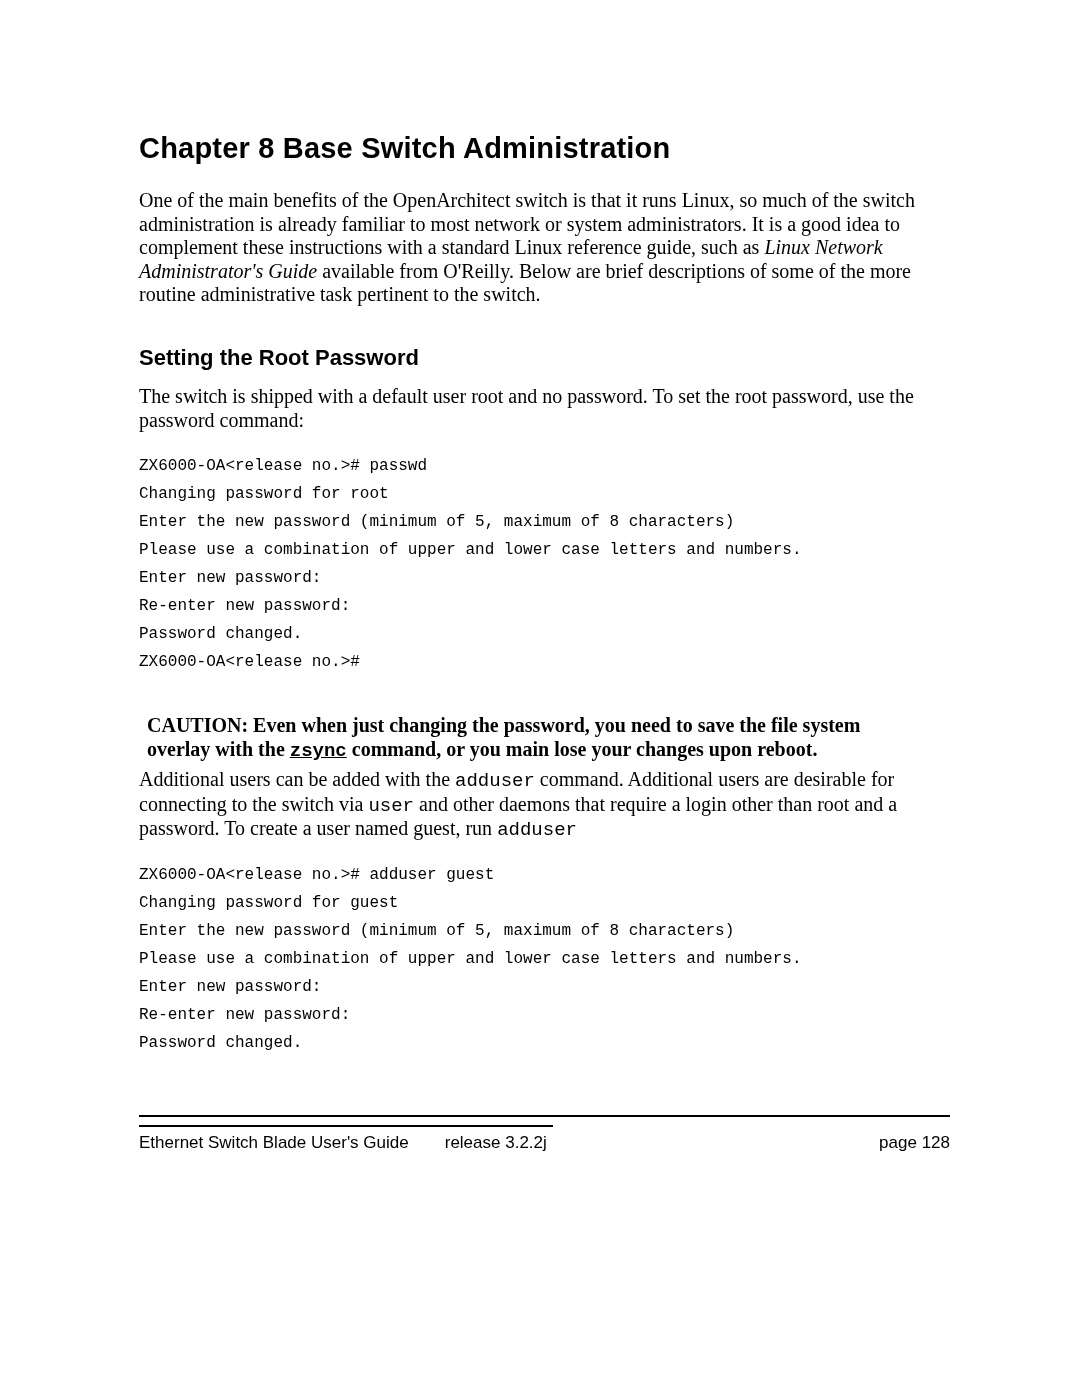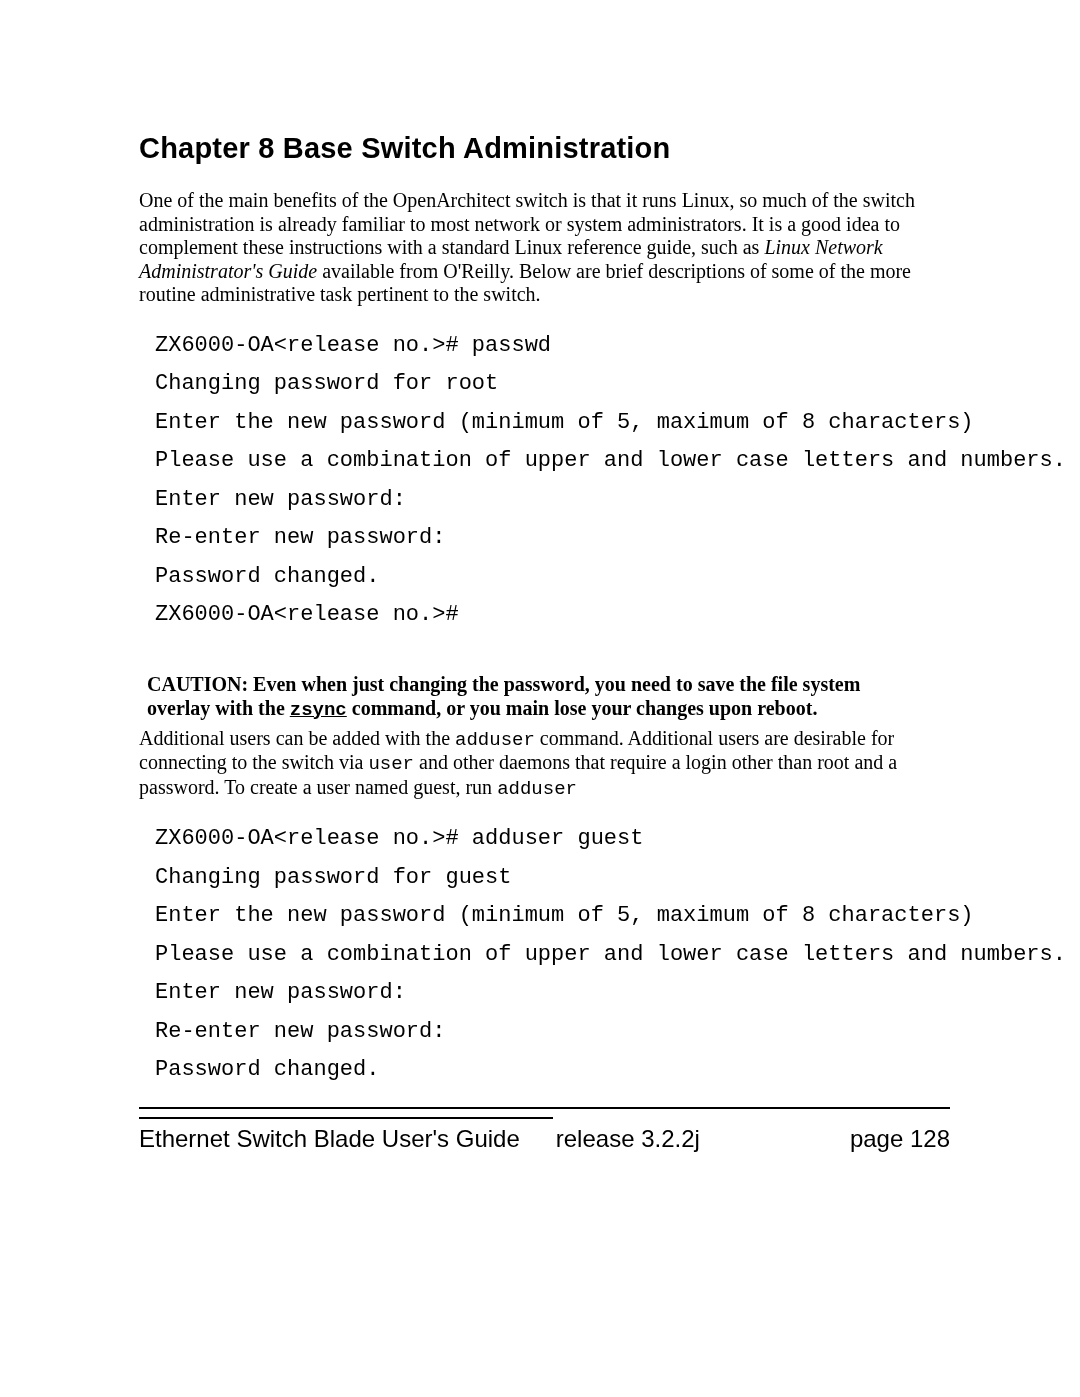--- a/index.html
+++ b/index.html
@@ -32,24 +32,24 @@
   }
   .italic { font-style: italic; }
   h2.section {
     font-family: Arial, Helvetica, sans-serif;
     font-weight: bold;
     font-size: 22px;
     margin: 38px 0 14px 0;
   }
   .code-block {
     font-family: "Courier New", Courier, monospace;
-    font-size: 22px;
+    font-size: 16px;
     line-height: 1.75;
     white-space: pre;
-    margin: 14px 0 24px 16px;
+    margin: 14px 0 24px 0;
   }
   .mono { font-family: "Courier New", Courier, monospace; font-size: 19px; }
   .caution {
     font-weight: bold;
     font-size: 20px;
     line-height: 1.18;
     margin: 38px 0 6px 8px;
     padding-right: 30px;
   }
   .caution .mono { font-weight: bold; text-decoration: underline; }
@@ -66,41 +66,43 @@
     width: 100%;
   }
   .footer hr.mid {
     border: none;
     border-top: 2px solid #000;
     margin: 0 0 6px 0;
     width: 51%;
   }
   .footer-line {
     font-family: Arial, Helvetica, sans-serif;
-    font-size: 24px;
+    font-size: 17px;
     display: flex;
     align-items: center;
   }
   .footer-line .doc-title { flex: 0 0 auto; }
   .footer-line .release   { flex: 0 0 auto; margin-left: 36px; }
   .footer-line .spacer    { flex: 1 1 auto; }
   .footer-line .page-no   { flex: 0 0 auto; margin-left: 40px; }
 </style>
 </head>
 <body>
 
 <div class="page">
 
   <h1 class="chapter-title">Chapter 8   Base Switch Administration</h1>
 
   <p class="body">
     <span>One of the main benefits of the OpenArchitect switch is that it runs Linux, so much of the switch administration is already familiar to most network or system administrators. It is  a good idea to complement these instructions with a standard Linux reference guide, such as </span><span class="italic">Linux Network Administrator's Guide</span><span> available from O'Reilly. Below are brief descriptions of some of the more routine administrative task pertinent to the switch.</span>
   </p>
 
+  <h2 class="section">Setting the Root Password</h2>
 
+  <p class="body">The switch is shipped with a default user root and no password. To set the root password, use the password command:</p>
 
   <div class="code-block">ZX6000-OA&lt;release no.&gt;# passwd
 Changing password for root
 Enter the new password (minimum of 5, maximum of 8 characters)
 Please use a combination of upper and lower case letters and numbers.
 Enter new password:
 Re-enter new password:
 Password changed.
 ZX6000-OA&lt;release no.&gt;#</div>
 

